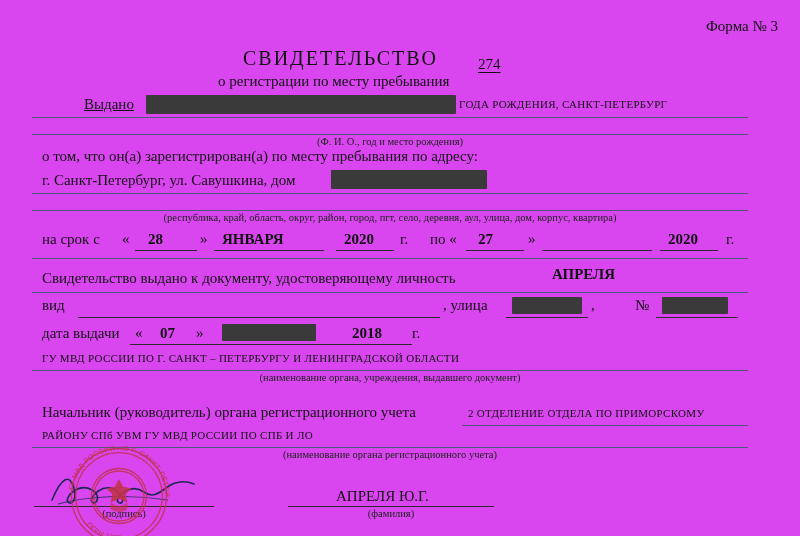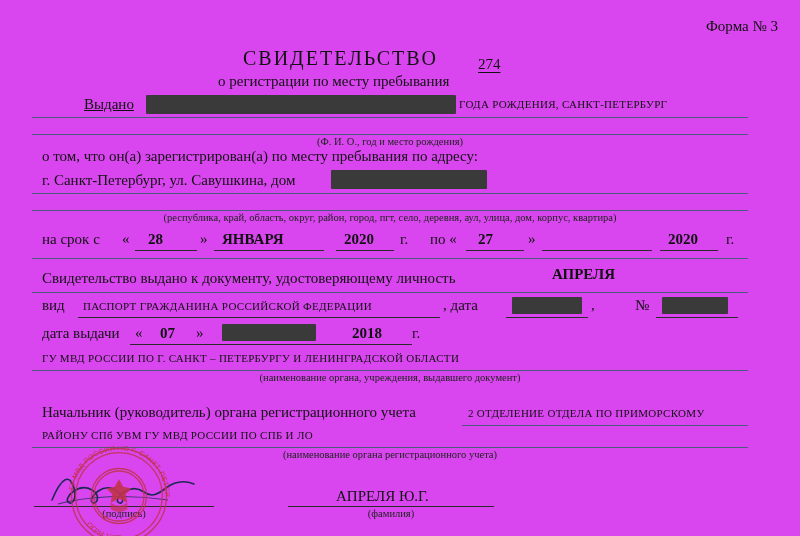--- a/index.html
+++ b/index.html
@@ -122,23 +122,22 @@
   <div class="abs txt lbl" style="top:231px; left:668px; font-weight:700;">2020</div>
   <div class="abs rule-short" style="top:250px; left:660px; width:58px;"></div>
   <div class="abs txt lbl" style="top:231px; left:726px;">г.</div>
 
   <div class="abs rule" style="top:258px; left:32px; width:716px;"></div>
 
   <div class="abs txt lbl" style="top:270px; left:42px;">Свидетельство выдано к документу, удостоверяющему личность</div>
   <div class="abs rule" style="top:292px; left:32px; width:716px;"></div>
 
   <div class="abs txt lbl" style="top:297px; left:42px;">вид</div>
-  <div class="abs txt caps" style="top:300px; left:83px;">ПАСПОРТ ГРАЖДАНИНА РОССИЙСКОЙ ФЕДЕРАЦИИ</div>
   <div class="abs rule-short" style="top:317px; left:78px; width:362px;"></div>
-  <div class="abs txt lbl" style="top:297px; left:443px;">, дата</div>
+  <div class="abs txt lbl" style="top:297px; left:443px;">, улица</div>
   <div class="abs redact" style="top:297px; left:512px; width:70px; height:17px;"></div>
   <div class="abs rule-short" style="top:317px; left:506px; width:82px;"></div>
   <div class="abs txt lbl" style="top:297px; left:591px;">,</div>
   <div class="abs txt lbl" style="top:297px; left:635px;">№</div>
   <div class="abs redact" style="top:297px; left:662px; width:66px; height:17px;"></div>
   <div class="abs rule-short" style="top:317px; left:656px; width:82px;"></div>
 
   <div class="abs txt lbl" style="top:325px; left:42px;">дата выдачи</div>
   <div class="abs txt lbl" style="top:325px; left:135px;">«</div>
   <div class="abs txt lbl" style="top:325px; left:160px; font-weight:700;">07</div>

